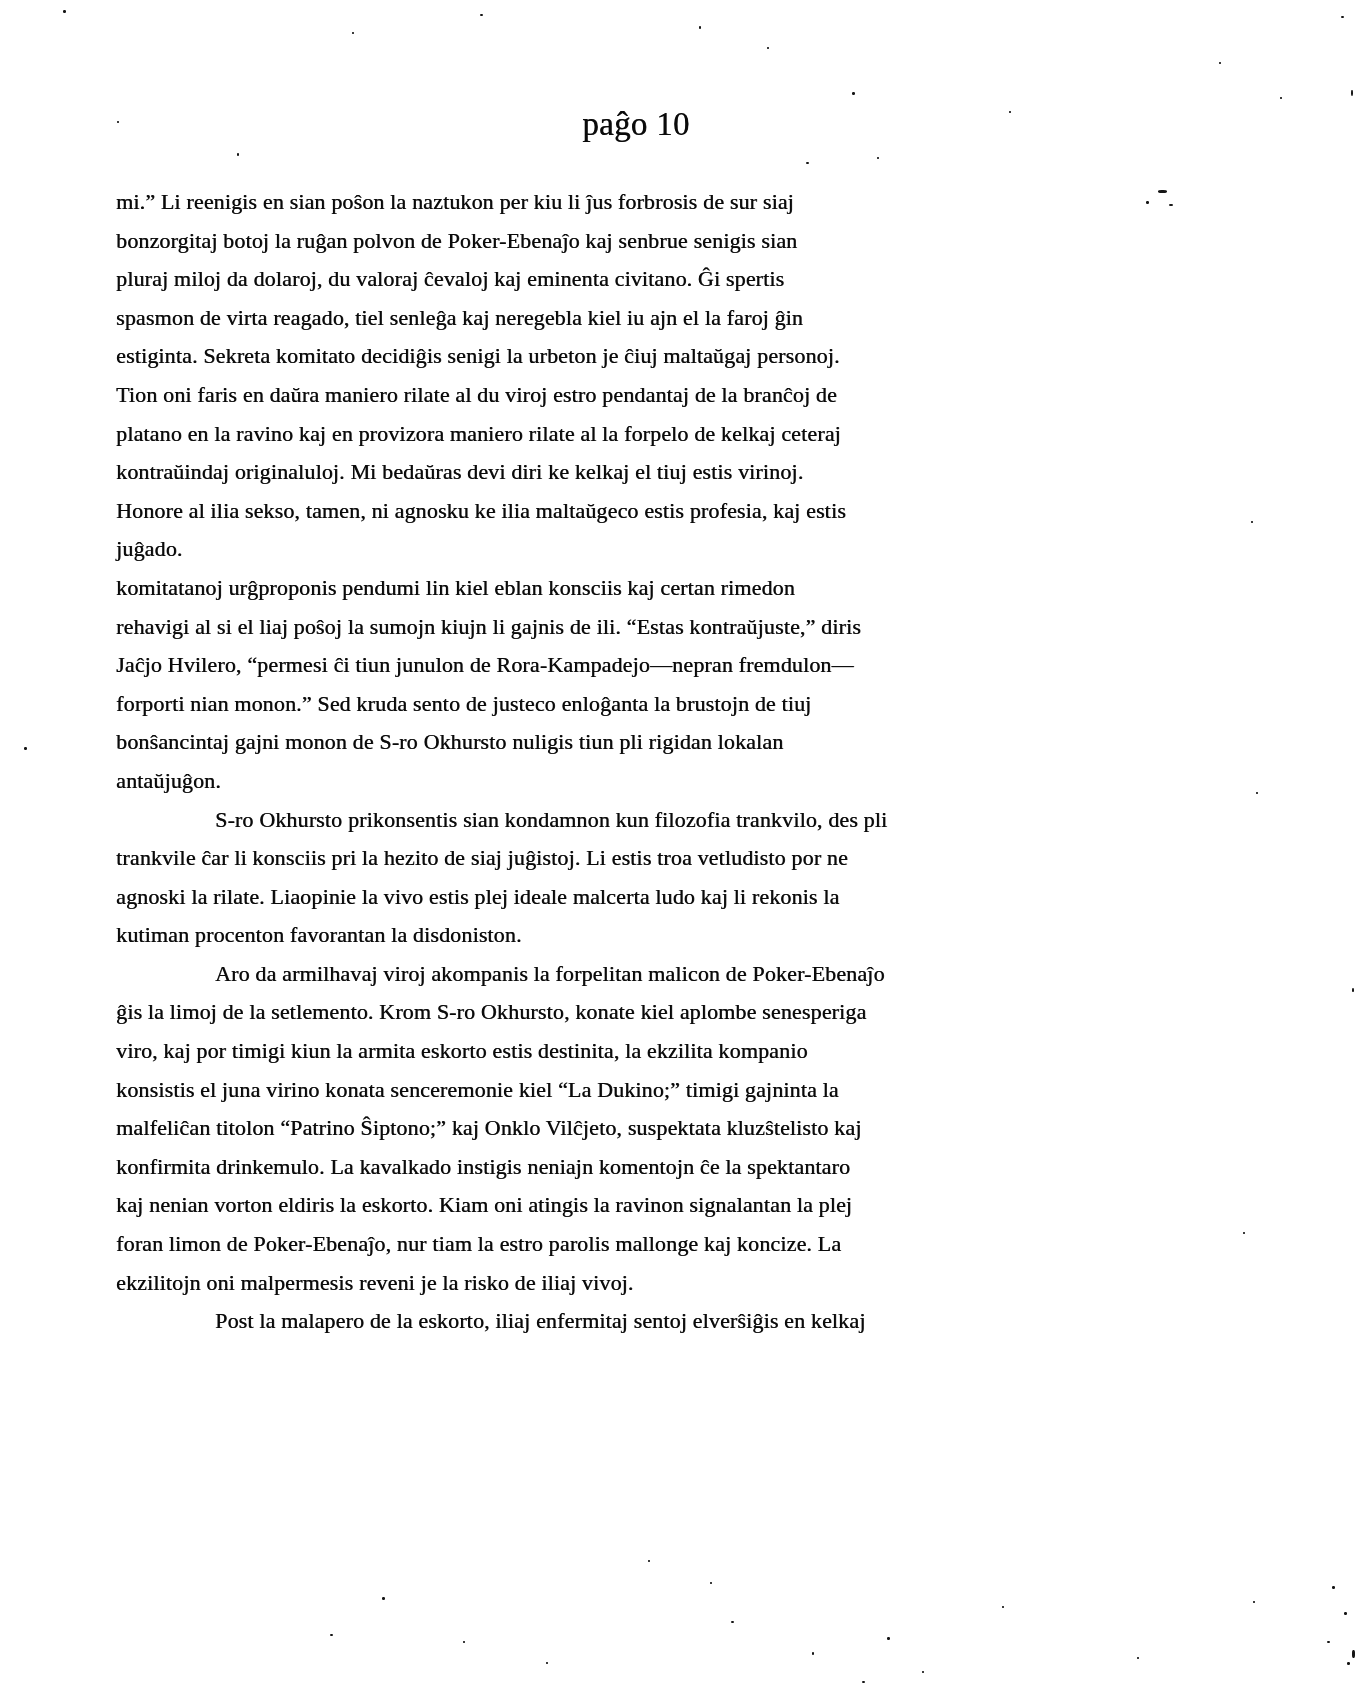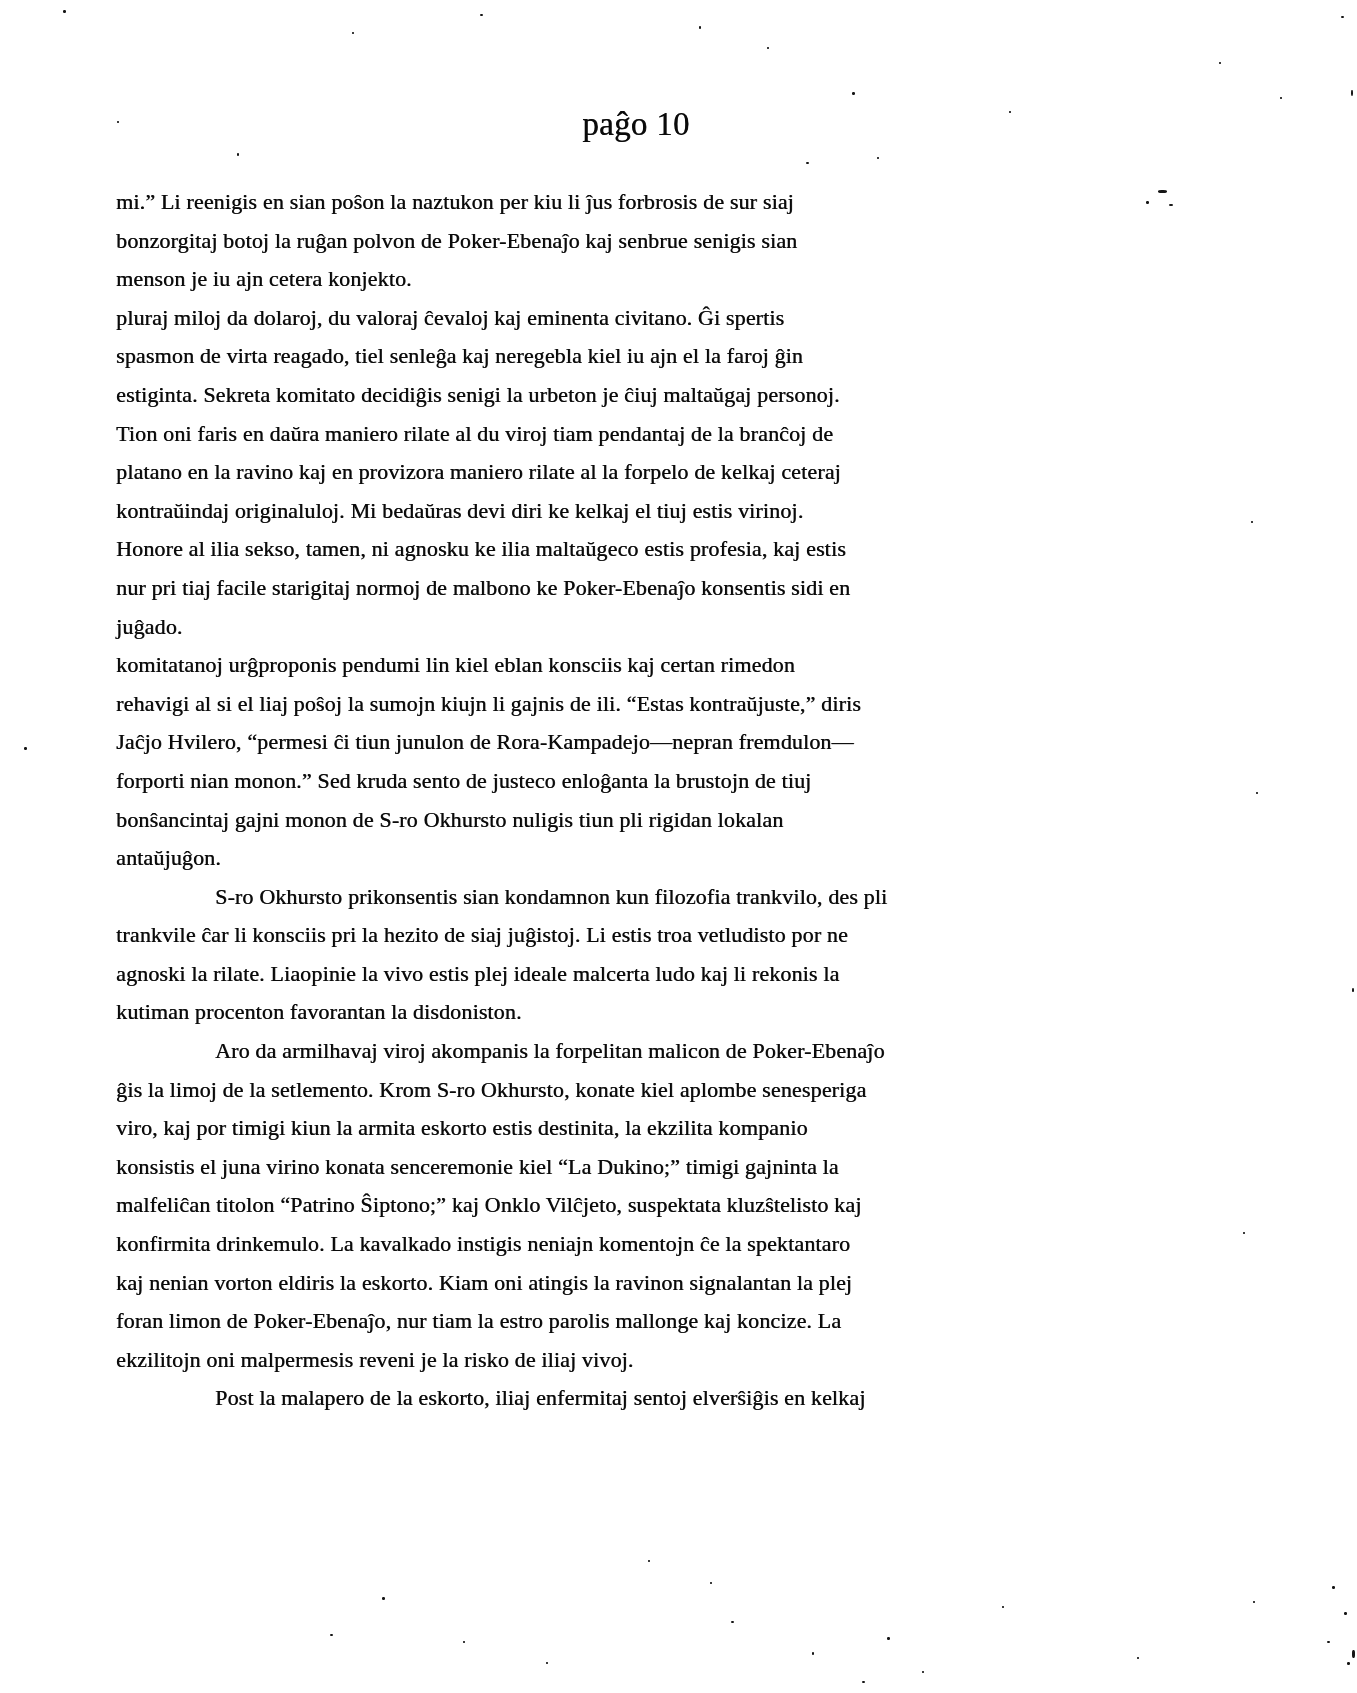--- a/index.html
+++ b/index.html
@@ -47,31 +47,29 @@
 </style>
 </head>
 <body>
 
 <div class="page">
   <div class="page-title">paĝo 10</div>
   <div class="text-block" id="text-block">
       <div class="paragraph">
         <div class="line">mi.” Li reenigis en sian poŝon la naztukon per kiu li ĵus forbrosis de sur siaj</div>
         <div class="line">bonzorgitaj botoj la ruĝan polvon de Poker-Ebenaĵo kaj senbrue senigis sian</div>
-        <div class="line">menson je iu ajn cetera konjekto.</div>
       </div>
       <div class="paragraph">
         <div class="line">pluraj miloj da dolaroj, du valoraj ĉevaloj kaj eminenta civitano. Ĝi spertis</div>
         <div class="line">spasmon de virta reagado, tiel senleĝa kaj neregebla kiel iu ajn el la faroj ĝin</div>
         <div class="line">estiginta. Sekreta komitato decidiĝis senigi la urbeton je ĉiuj maltaŭgaj personoj.</div>
-        <div class="line">Tion oni faris en daŭra maniero rilate al du viroj tiam pendantaj de la branĉoj de</div>
+        <div class="line">Tion oni faris en daŭra maniero rilate al du viroj estro pendantaj de la branĉoj de</div>
         <div class="line">platano en la ravino kaj en provizora maniero rilate al la forpelo de kelkaj ceteraj</div>
         <div class="line">kontraŭindaj originaluloj. Mi bedaŭras devi diri ke kelkaj el tiuj estis virinoj.</div>
         <div class="line">Honore al ilia sekso, tamen, ni agnosku ke ilia maltaŭgeco estis profesia, kaj estis</div>
-        <div class="line">nur pri tiaj facile starigitaj normoj de malbono ke Poker-Ebenaĵo konsentis sidi en</div>
         <div class="line">juĝado.</div>
       </div>
       <div class="paragraph">
         <div class="line">komitatanoj urĝproponis pendumi lin kiel eblan konsciis kaj certan rimedon</div>
         <div class="line">rehavigi al si el liaj poŝoj la sumojn kiujn li gajnis de ili. “Estas kontraŭjuste,” diris</div>
         <div class="line">Jaĉjo Hvilero, “permesi ĉi tiun junulon de Rora-Kampadejo—nepran fremdulon—</div>
         <div class="line">forporti nian monon.” Sed kruda sento de justeco enloĝanta la brustojn de tiuj</div>
         <div class="line">bonŝancintaj gajni monon de S-ro Okhursto nuligis tiun pli rigidan lokalan</div>
         <div class="line">antaŭjuĝon.</div>
       </div>

